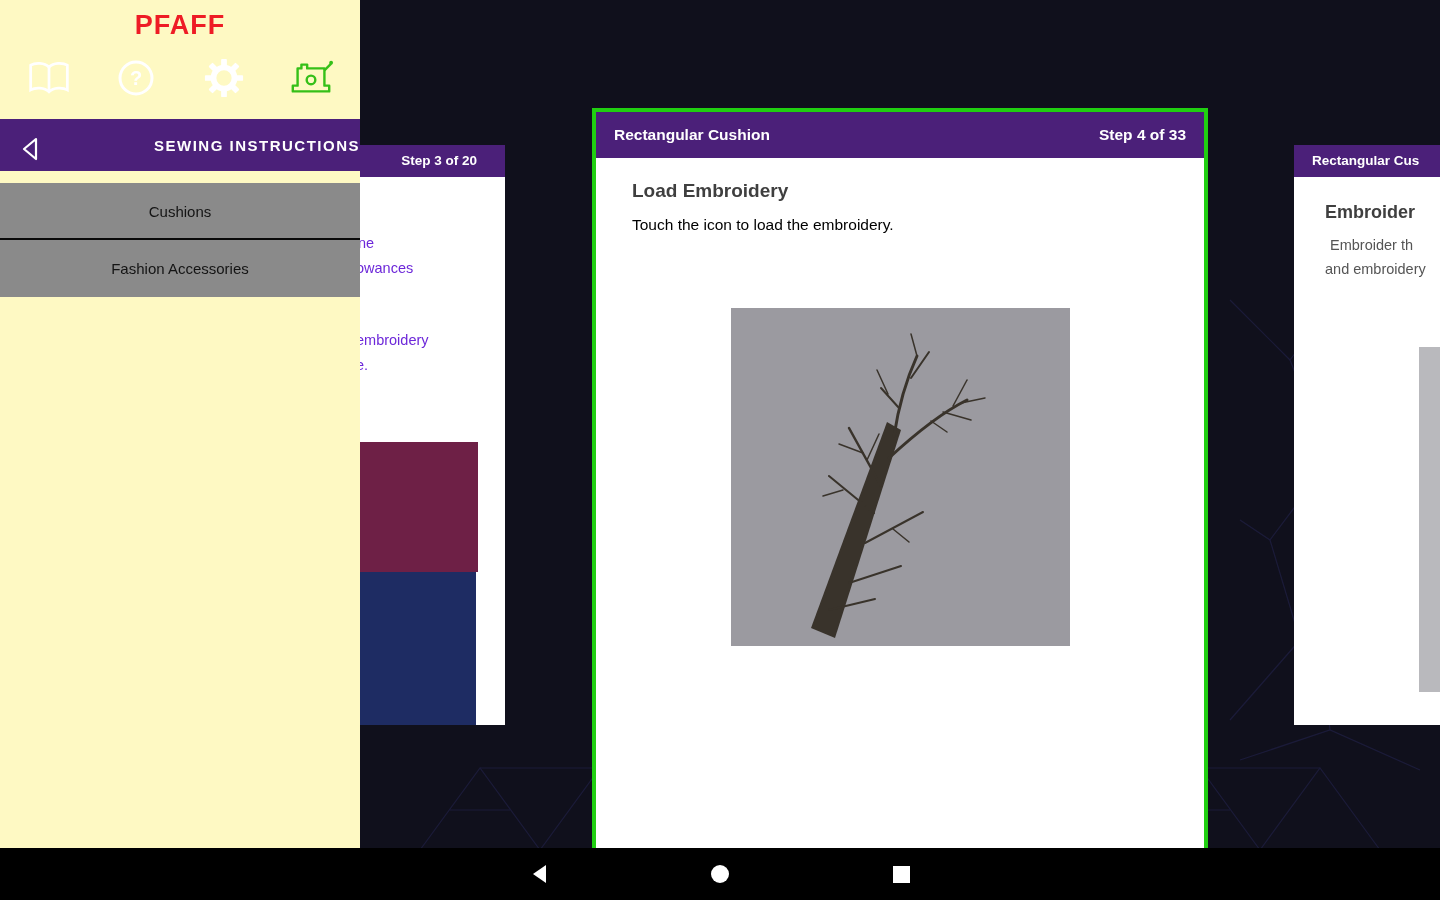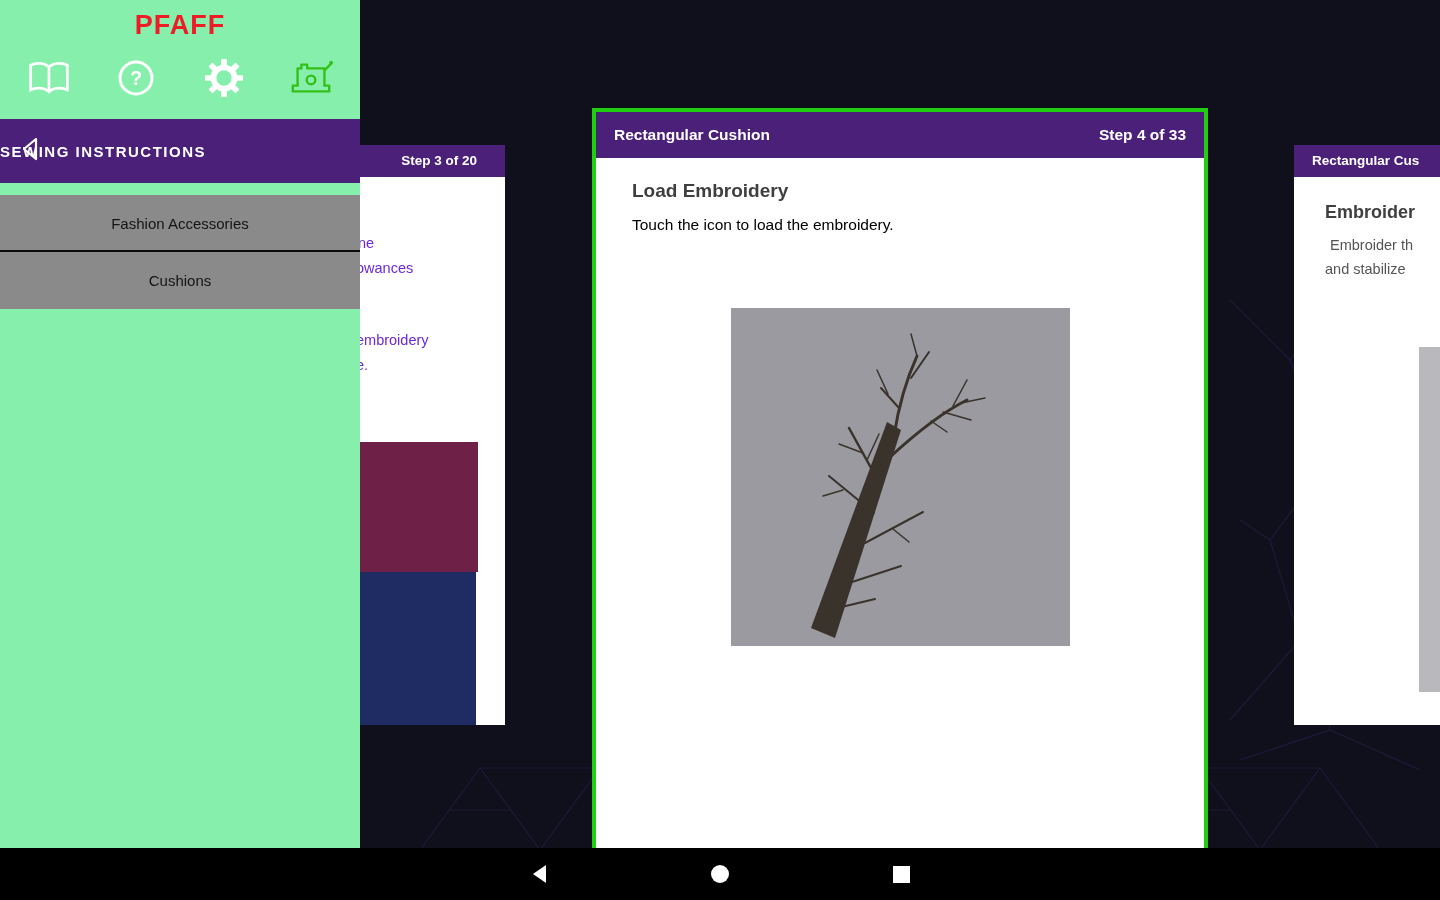--- a/index.html
+++ b/index.html
@@ -9,34 +9,34 @@
     background:#10101c;
     font-family:"Liberation Sans", sans-serif;
   }
 
   
   .bg-pattern { position:absolute; left:0; top:0; z-index:0; }
 
   
   .sidebar {
     position:absolute; left:0; top:0; width:360px; height:848px;
-    background:#86efac; z-index:5;
+    background:#fef9c3; z-index:5;
   }
   .logo {
     margin-top:10px; text-align:center;
     font-size:27px; font-weight:800; letter-spacing:1px; color:#ee1c25;
   }
   .icon-row {
     margin-top:14px; padding:0 26px;
     display:flex; justify-content:space-between; align-items:center;
   }
   .icon-btn { width:46px; height:46px; display:flex; align-items:center; justify-content:center; cursor:pointer; }
   .sew-header {
-    margin-top:18px; height:64px; background:#4b2079;
-    position:relative; display:flex; align-items:center; justify-content:flex-start;
+    margin-top:18px; height:52px; background:#4b2079;
+    position:relative; display:flex; align-items:center; justify-content:flex-end;
   }
   .back-arrow { position:absolute; left:20px; top:18px; }
   .sew-title { color:#fff; font-size:15px; font-weight:bold; letter-spacing:1.5px; }
   .menu { margin-top:12px; }
   .menu-item {
     height:57px; line-height:57px; text-align:center;
     background:#8a8a8a; color:#141414; font-size:15px; cursor:pointer;
   }
   .menu-item:first-child { border-bottom:2px solid #0a0a0a; }
 
@@ -159,21 +159,21 @@
   </div>
 </div>
 
 <div class="card card-next">
   <div class="card-header">
     <span>Rectangular Cus</span>
   </div>
   <div class="card-body">
     <div class="cn-heading">Embroider</div>
     <div class="cn-line1">Embroider th</div>
-    <div class="cn-line2">and stabilize</div>
+    <div class="cn-line2">and embroidery</div>
     <div class="cn-image"></div>
   </div>
 </div>
 
 <div class="step-nav">
   <div class="nav-btn">
     <svg width="40" height="52" viewBox="0 0 40 52">
       <path d="M33 6 L8 26 L33 46 Z" fill="none" stroke="#fff" stroke-width="3.5" stroke-linejoin="round"></path>
     </svg>
   </div>
@@ -233,22 +233,22 @@
   </div>
 
   <div class="sew-header">
     <svg class="back-arrow" width="20" height="24" viewBox="0 0 16 24">
       <path d="M14 2 L2 12 L14 22 Z" fill="none" stroke="#fff" stroke-width="2.2" stroke-linejoin="round"></path>
     </svg>
     <span class="sew-title">SEWING INSTRUCTIONS</span>
   </div>
 
   <div class="menu">
+    <div class="menu-item">Cushions</div>
     <div class="menu-item">Fashion Accessories</div>
-    <div class="menu-item">Cushions</div>
   </div>
 </div>
 
 <div class="android-bar">
   <div class="android-btn a-back">
     <svg width="20" height="20" viewBox="0 0 20 20">
       <path d="M16 1 L3 10 L16 19 Z" fill="#fff"></path>
     </svg>
   </div>
   <div class="android-btn a-home">

